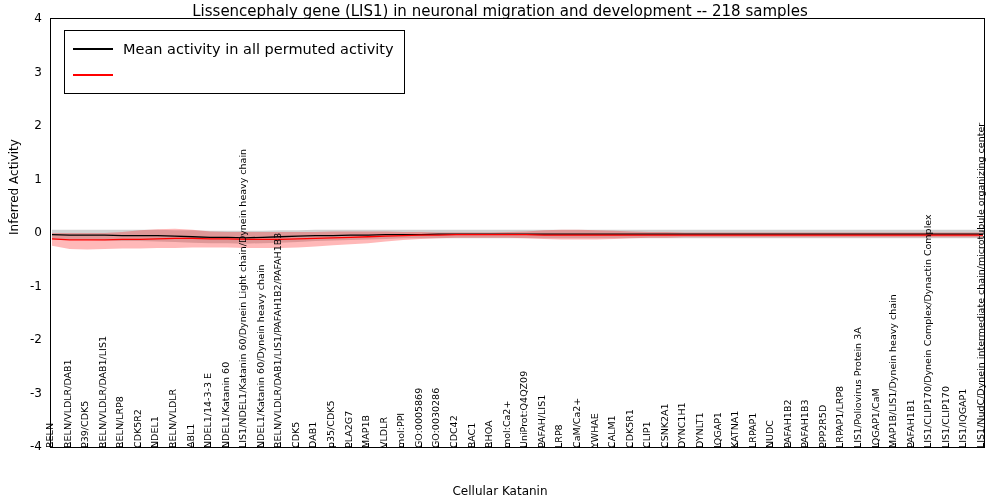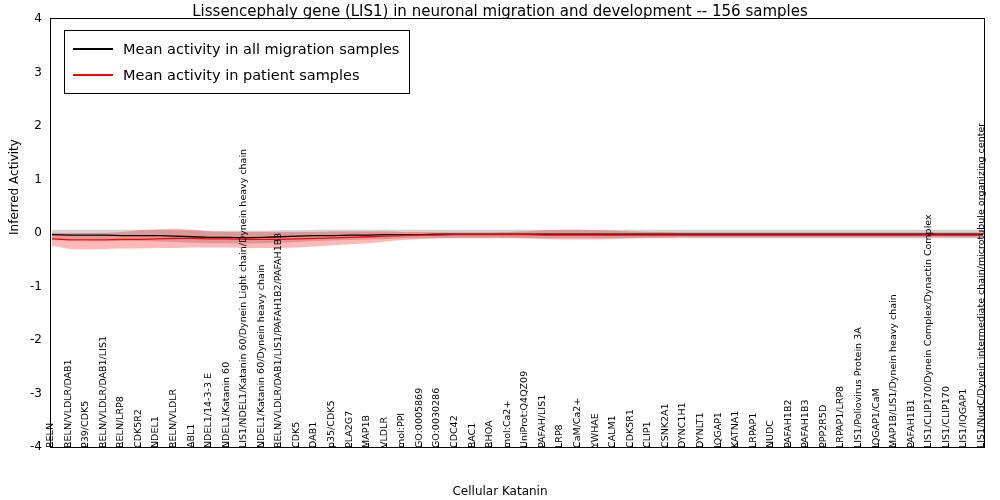--- a/index.html
+++ b/index.html
@@ -123,21 +123,21 @@
     font-size: 14.5px;
     color: #000;
     white-space: nowrap;
   }
 </style>
 </head>
 <body>
 
 <div id="chart-root">
 
-  <div id="chart-title">Lissencephaly gene (LIS1) in neuronal migration and development -- 156 samples</div>
+  <div id="chart-title">Lissencephaly gene (LIS1) in neuronal migration and development -- 218 samples</div>
 
   <div id="y-ticks">
       <div class="ytick-label" style="top: 439px;">-4</div>
       <div style="position: absolute; left: 50px; top: 447px; width: 4px; height: 1px; background: rgb(0, 0, 0);"></div>
       <div class="ytick-label" style="top: 385.5px;">-3</div>
       <div style="position: absolute; left: 50px; top: 393.5px; width: 4px; height: 1px; background: rgb(0, 0, 0);"></div>
       <div class="ytick-label" style="top: 332px;">-2</div>
       <div style="position: absolute; left: 50px; top: 340px; width: 4px; height: 1px; background: rgb(0, 0, 0);"></div>
       <div class="ytick-label" style="top: 278.5px;">-1</div>
       <div style="position: absolute; left: 50px; top: 286.5px; width: 4px; height: 1px; background: rgb(0, 0, 0);"></div>
@@ -273,21 +273,20 @@
       <div style="position: absolute; left: 915.434px; top: 443px; width: 1px; height: 4px; background: rgb(0, 0, 0);"></div>
       <div class="xtick-label" style="left: 936px;">LIS1/NudC/Dynein intermediate chain/microtubule organizing center</div>
       <div style="position: absolute; left: 933px; top: 443px; width: 1px; height: 4px; background: rgb(0, 0, 0);"></div>
     </div>
 
   <div id="x-axis-label">Cellular Katanin</div>
 
   <div id="legend">
     <div class="legend-row">
       <span class="legend-swatch" style="background:#000000"></span>
-      <span class="legend-text">Mean activity in all migration samples</span>
+      <span class="legend-text">Mean activity in all permuted activity</span>
     </div>
     <div class="legend-row">
       <span class="legend-swatch" style="background:#ff0000"></span>
-      <span class="legend-text">Mean activity in patient samples</span>
     </div>
   </div>
 
 </div>
 
 </body></html>

